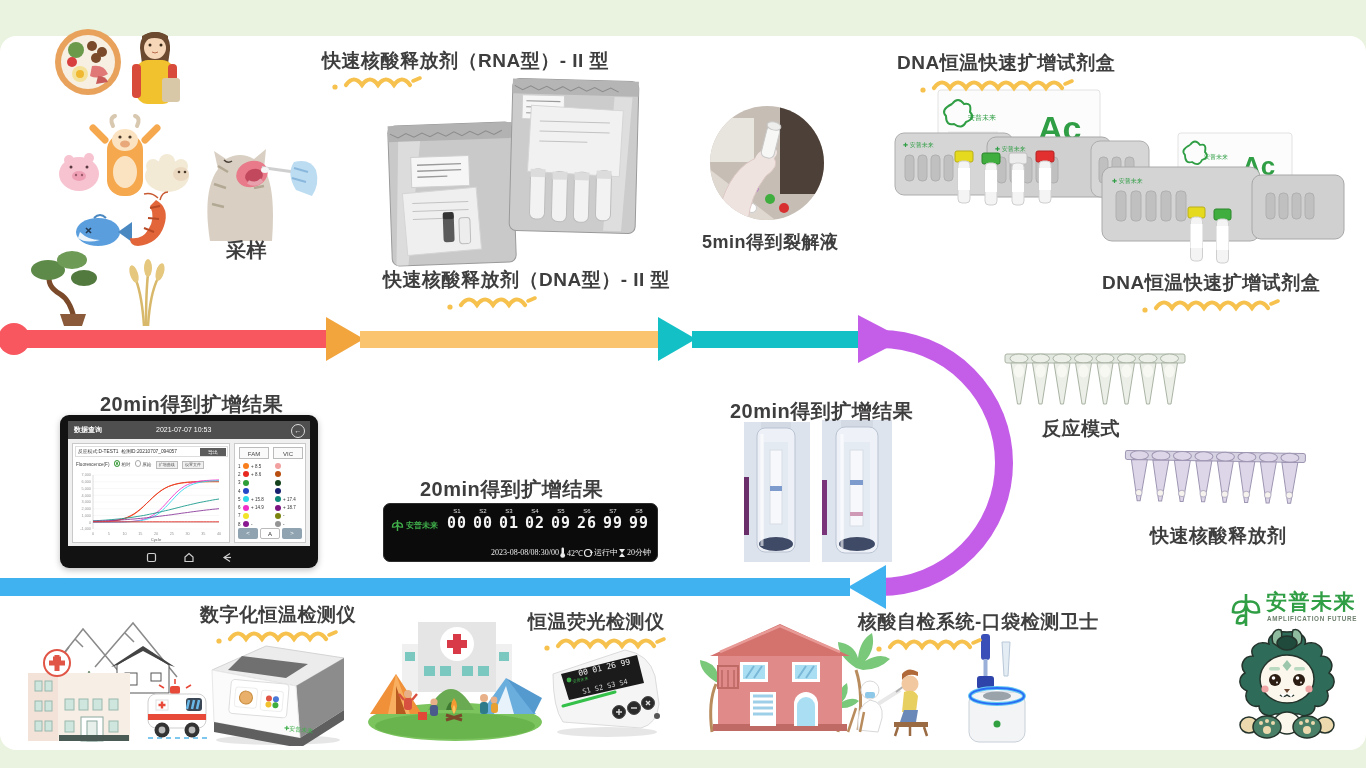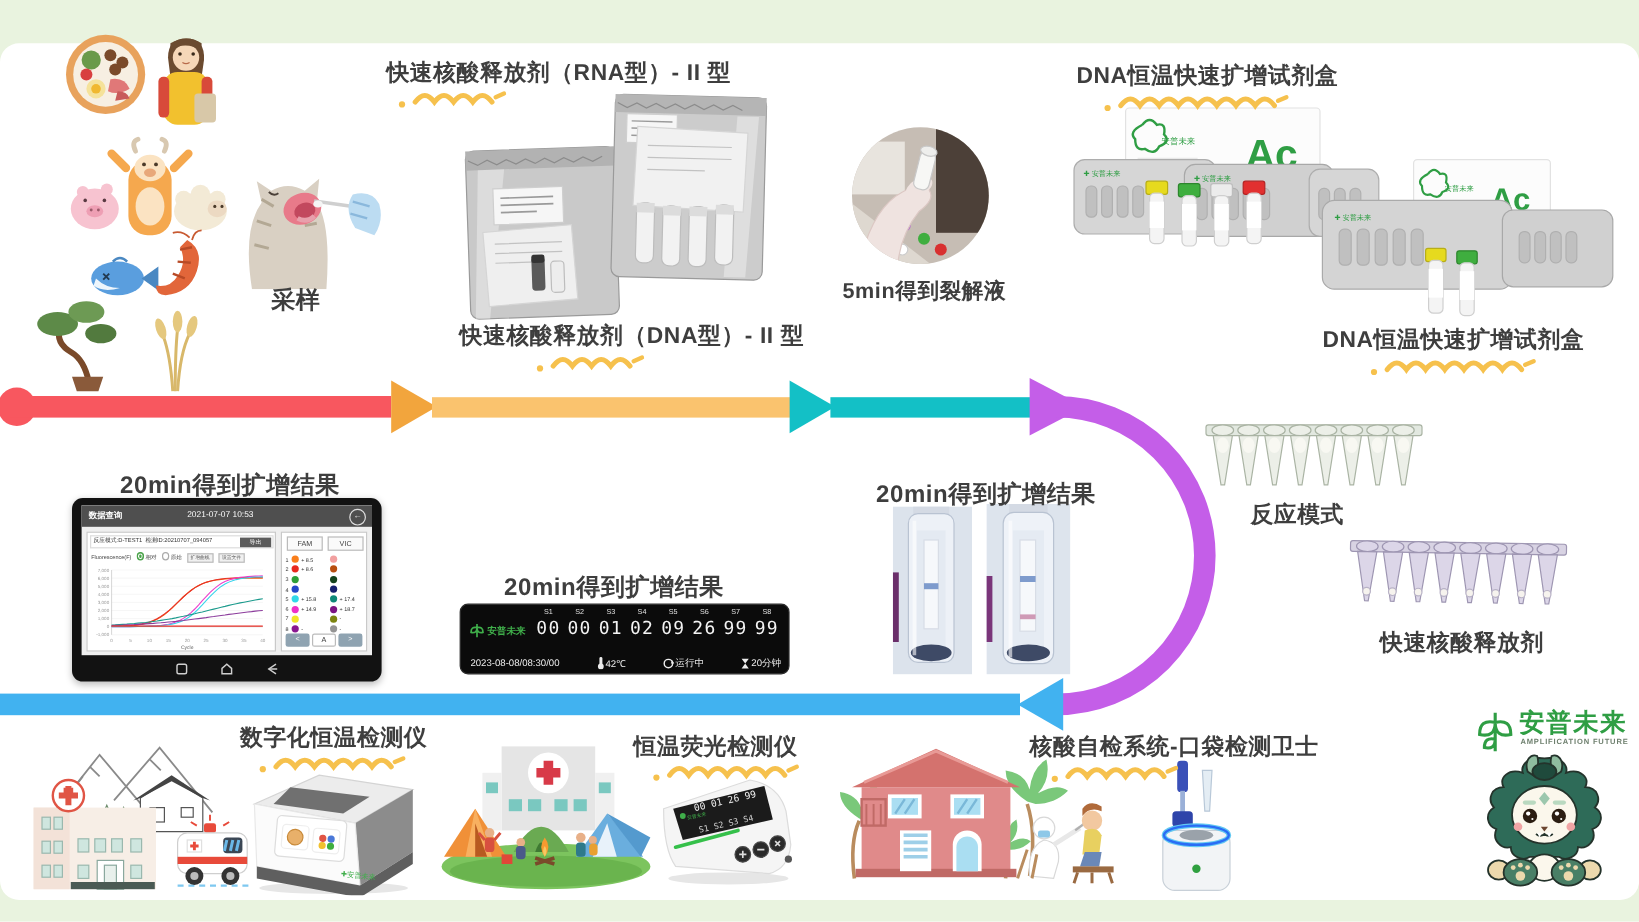--- a/index.html
+++ b/index.html
@@ -38,22 +38,22 @@
   .pnav .g{background:#8fa3b1;color:#fff;}
   .pnav .w{background:#fff;border:1px solid #bbb;color:#333;box-sizing:border-box;}
   .t-navbar{position:absolute;left:0;bottom:2px;width:258px;height:18px;display:flex;justify-content:center;gap:26px;align-items:center;}
 
   
   .led{position:absolute;left:383px;top:503px;width:275px;height:59px;background:#0b0b0b;border-radius:7px;border:1px solid #2c2c2c;box-sizing:border-box;}
   .led-brand{position:absolute;left:7px;top:14px;display:flex;align-items:center;gap:2px;}
   .led-brand span{font-size:8px;color:#3fae4a;font-weight:700;}
   #led-grid{position:absolute;left:60px;top:3px;display:grid;grid-template-columns:repeat(8,26px);}
   .lch{font-size:6px;color:#e0e0e0;text-align:center;height:8px;line-height:9px;}
-  .lval{font-family:"DejaVu Sans Mono",monospace;font-size:15px;font-weight:400;color:#f3f3f3;text-align:center;line-height:16px;letter-spacing:1px;}
-  .led-bottom{position:absolute;left:8px;bottom:3px;width:259px;display:flex;justify-content:space-between;align-items:center;font-family:Liberation Sans, sans-serif;font-size:8px;color:#ececec;}
+  .lval{font-family:"DejaVu Sans Mono",monospace;font-size:15px;font-weight:700;color:#f3f3f3;text-align:center;line-height:16px;letter-spacing:1px;}
+  .led-bottom{position:absolute;left:8px;bottom:3px;width:259px;display:flex;justify-content:flex-end;align-items:center;font-family:Liberation Serif, serif;font-size:8px;color:#ececec;}
   .led-bottom .ic{display:inline-flex;align-items:center;gap:1px;}
 
   
   .brand{position:absolute;left:1228px;top:588px;width:140px;height:48px;}
   .brand-name{position:absolute;left:38px;top:0px;font-size:21px;font-weight:700;color:#2f9e44;letter-spacing:1.5px;}
   .brand-sub{position:absolute;left:39px;top:27px;font-size:6.3px;color:#6f806f;letter-spacing:.7px;font-weight:700;}
 </style>
 </head>
 <body>
 

